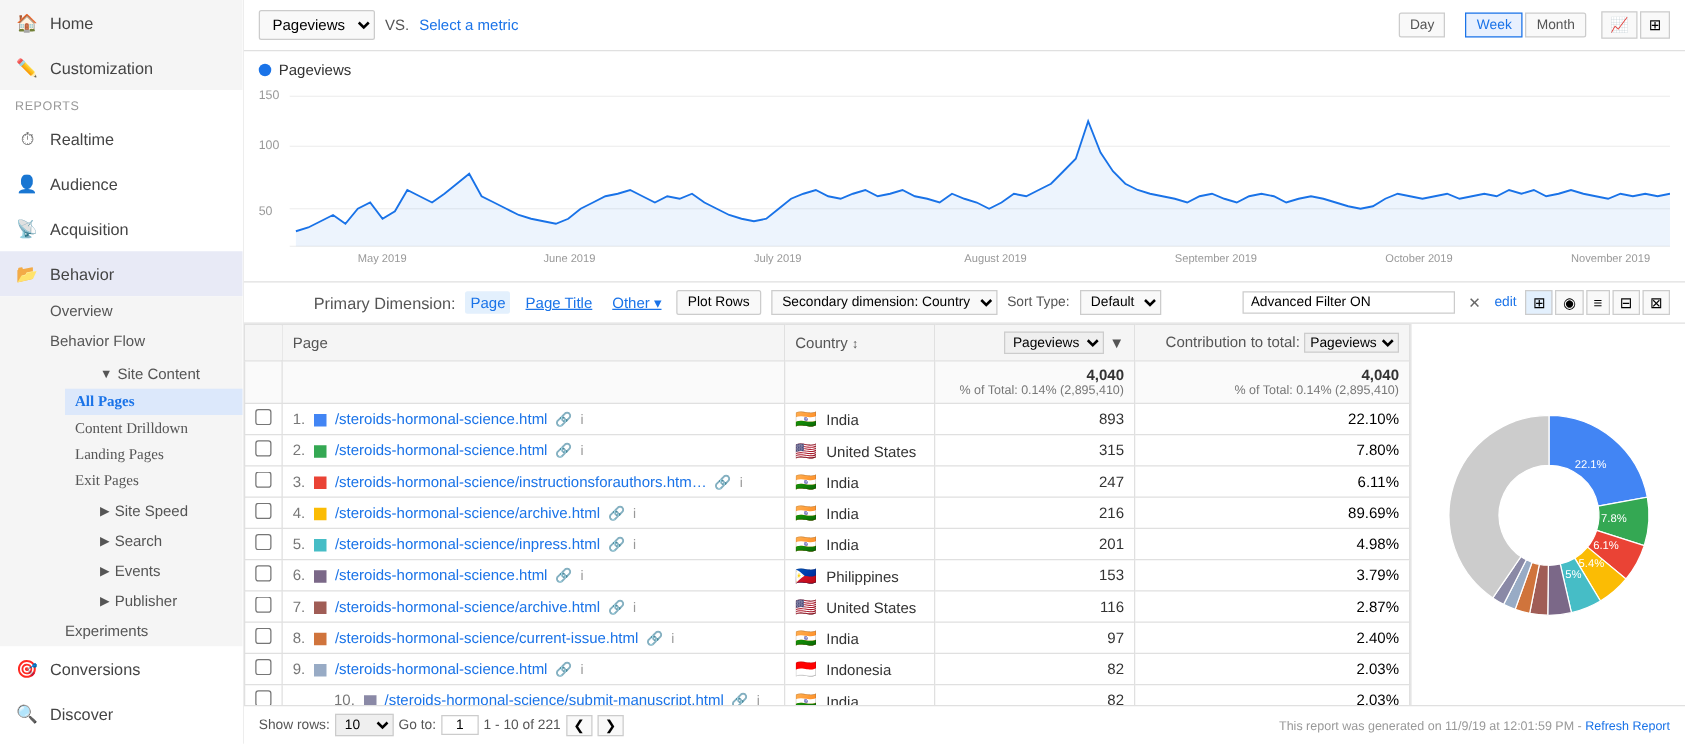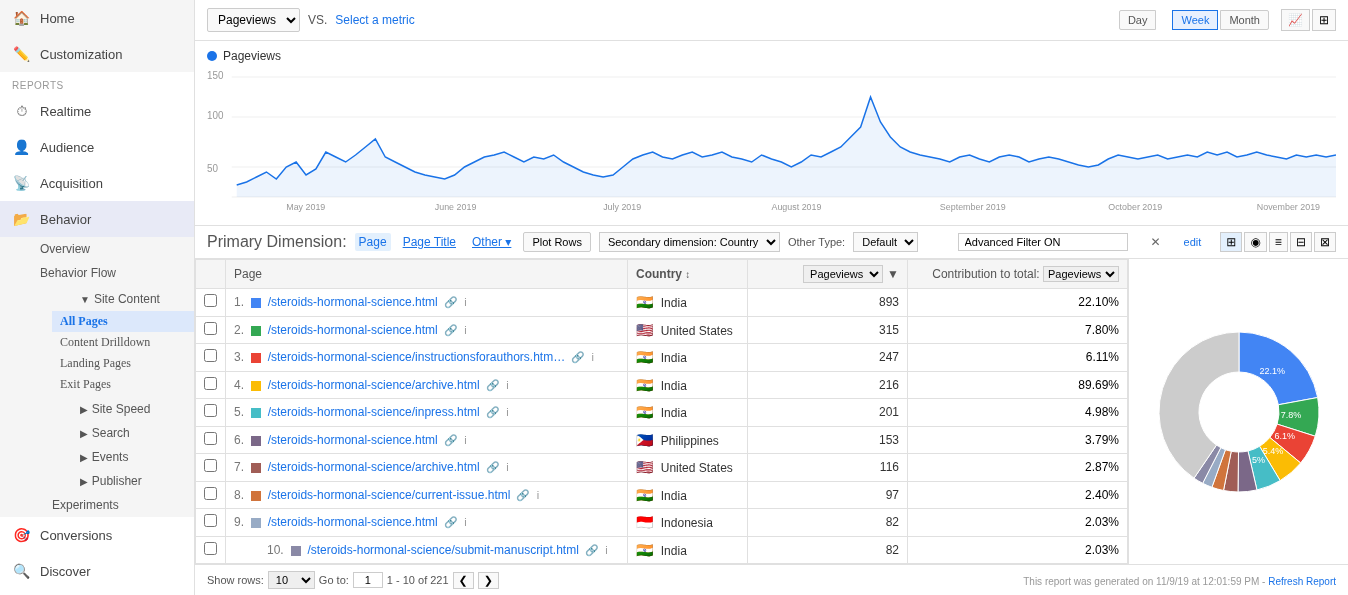--- a/index.html
+++ b/index.html
@@ -36,28 +36,28 @@
     .chart-icon-btn { padding: 3px 6px; border: 1px solid #ccc; background: #f9f9f9; font-size: 12px; cursor: pointer; }
 
     
     .chart-area { padding: 8px 12px 0; position: relative; height: 185px; border-bottom: 1px solid #e0e0e0; }
     .chart-legend { display: flex; align-items: center; gap: 6px; margin-bottom: 4px; font-size: 12px; }
     .chart-legend-dot { width: 10px; height: 10px; border-radius: 50%; background: #1a73e8; display: inline-block; }
     .chart-svg-container { width: 100%; height: 145px; }
 
     
     .table-controls { padding: 6px 12px; display: flex; align-items: center; gap: 8px; border-bottom: 1px solid #e0e0e0; flex-wrap: wrap; }
-    .primary-dim-label { font-size: 16px; color: #555; }
+    .primary-dim-label { font-size: 13px; color: #555; margin-left: 44px; }
     .dim-btn { font-size: 12px; color: #1a73e8; cursor: pointer; padding: 2px 4px; background: none; border: none; text-decoration: underline; }
     .dim-btn.active { background: #e3f0fd; text-decoration: none; border-radius: 2px; }
     .plot-rows-btn { padding: 3px 8px; border: 1px solid #ccc; background: #f9f9f9; font-size: 11px; cursor: pointer; border-radius: 2px; }
     .secondary-dim-select { border: 1px solid #ccc; padding: 2px 4px; font-size: 11px; background: #f9f9f9; }
     .sort-type-label { font-size: 11px; color: #555; }
     .sort-type-select { border: 1px solid #ccc; padding: 2px 4px; font-size: 11px; background: #f9f9f9; }
-    .filter-row { margin-left: auto; display: flex; align-items: center; gap: 19px; }
+    .filter-row { margin-left: auto; display: flex; align-items: center; gap: 7px; }
     .filter-input { border: 1px solid #ccc; padding: 2px 6px; font-size: 11px; width: 170px; }
     .filter-clear-btn { padding: 2px 4px; border: none; background: none; cursor: pointer; font-size: 12px; color: #666; }
     .filter-edit-link { font-size: 11px; color: #1a73e8; cursor: pointer; }
     .table-view-btns { display: flex; gap: 2px; }
     .table-view-btn { padding: 2px 5px; border: 1px solid #ccc; background: #f9f9f9; font-size: 12px; cursor: pointer; }
     .table-view-btn.active { background: #e3f0fd; }
 
     
     .data-table-container { flex: 1; overflow-y: auto; display: flex; }
     .data-table { flex: 1; border-collapse: collapse; font-size: 12px; }
@@ -223,21 +223,21 @@
 
   <div class="table-controls">
     <span class="primary-dim-label">Primary Dimension:</span>
     <button class="dim-btn active">Page</button>
     <button class="dim-btn">Page Title</button>
     <button class="dim-btn">Other ▾</button>
     <button class="plot-rows-btn">Plot Rows</button>
     <select class="secondary-dim-select">
       <option>Secondary dimension: Country</option>
     </select>
-    <span class="sort-type-label">Other Type:</span>
+    <span class="sort-type-label">Sort Type:</span>
     <select class="sort-type-select">
       <option>Default</option>
     </select>
     <div class="filter-row">
       <input type="text" class="filter-input" value="Advanced Filter ON" style="">
       <button class="filter-clear-btn">✕</button>
       <span class="filter-edit-link">edit</span>
       <div class="table-view-btns">
         <button class="table-view-btn active">⊞</button>
         <button class="table-view-btn">◉</button>
@@ -247,34 +247,47 @@
       </div>
     </div>
   </div>
 
   <div class="data-table-container">
     <table class="data-table">
       <thead>
         <tr>
           <th class="checkbox-cell"></th>
           <th>Page</th>
-          <th style="width:120px;font-weight:bold;">Country <span style="font-size:10px;">↕</span></th>
+          <th style="width:120px;">Country <span style="font-size:10px;">↕</span></th>
           <th style="width:160px; text-align:right;">
             <div style="display:flex; align-items:center; justify-content:flex-end; gap:4px;">
               <select style="font-size:11px; border:1px solid #ccc; padding:1px 2px;"><option>Pageviews</option></select>
               <span>▼</span>
             </div>
           </th>
           <th style="width:220px; text-align:right;">
             Contribution to total: <select style="font-size:11px; border:1px solid #ccc;"><option>Pageviews</option></select>
           </th>
         </tr>
       </thead>
       <tbody id="table-body">
 
+        <tr class="total-row">
+          <td class="checkbox-cell"></td>
+          <td></td>
+          <td></td>
+          <td class="num">
+            <strong>4,040</strong>
+            <span class="total-sub">% of Total: 0.14% (2,895,410)</span>
+          </td>
+          <td class="num">
+            <strong>4,040</strong>
+            <span class="total-sub">% of Total: 0.14% (2,895,410)</span>
+          </td>
+        </tr>
       <tr>
     <td class="checkbox-cell"><input type="checkbox" style=""></td>
     <td>
       <span style="color:#777;margin-right:4px;">1.</span>
       <span style="display:inline-block;width:10px;height:10px;background:#4285f4;margin-right:3px;vertical-align:middle;"></span>
       <a class="page-link">/steroids-hormonal-science.html</a>
       <span class="icon-link">🔗</span>
       <span class="icon-link">i</span>
     </td>
     <td>

